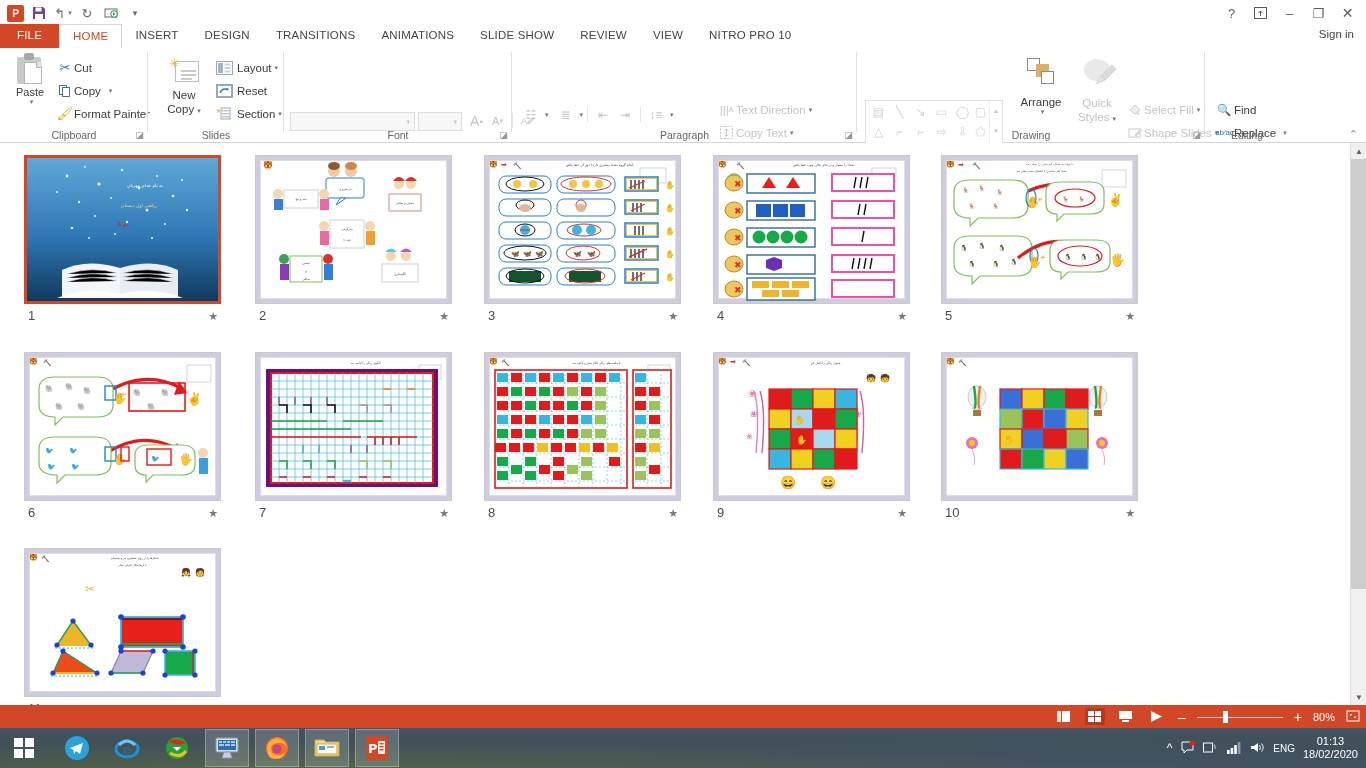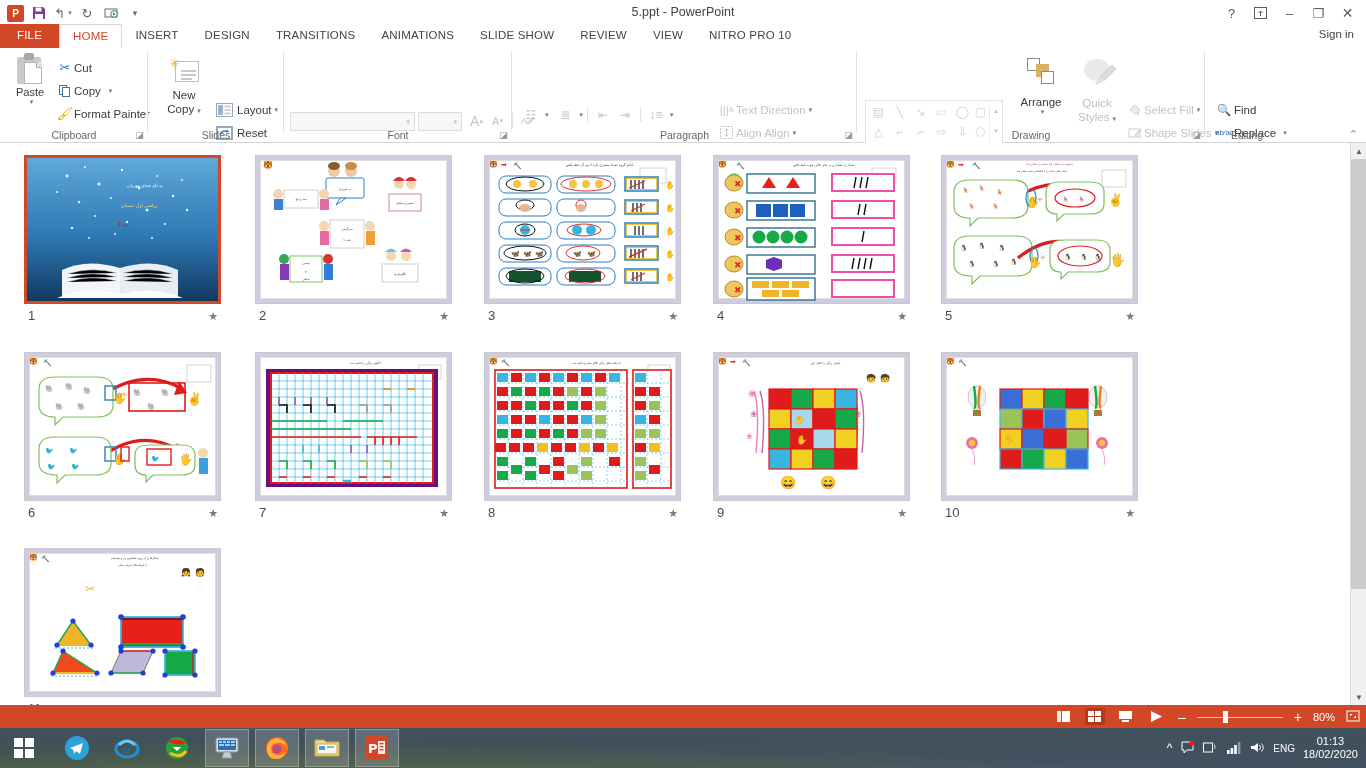--- a/index.html
+++ b/index.html
@@ -104,21 +104,21 @@
     position: absolute; left: 10px; top: 40px; width: 52px; text-align: center;
     font-size: 11.5px; color: #3b3b3b; line-height: 14px;
   }
   .newslide-glyph {
     position: absolute; left: 21px; top: 8px; width: 30px; height: 28px;
   }
   .ns-rect { position: absolute; left: 6px; top: 5px; width: 24px; height: 21px;
     background: #fff; border: 1px solid #bdbdbd; }
   .ns-line { position: absolute; background: #c9c9c9; height: 2px; }
   .ns-star { position: absolute; left: 0; top: 0; color: #e8b34a; font-size: 13px; }
-  .slides-items { position: absolute; left: 68px; top: 8px; margin-top: 42px; }
+  .slides-items { position: absolute; left: 68px; top: 8px; }
   .slides-items .rbtn { height: 23px; }
   .mini-ico { width: 17px; height: 14px; border: 1px solid #9aa7b5; background: #fff;
     display: inline-block; margin-right: 4px; position: relative; }
 
   
   #g-font { left: 284px; width: 228px; }
   .font-combo {
     position: absolute; top: 64px; height: 19px; border: 1px solid #dcdcdc;
     background: #f7f7f7;
   }
@@ -261,21 +261,20 @@
     <div class="qat-btn">↻</div>
     <div class="qat-btn">
       <svg width="15" height="13" viewBox="0 0 15 13">
           <rect x="1" y="2" width="12" height="8" fill="none" stroke="#6a6a6a"></rect>
           <circle cx="10" cy="7" r="3.3" fill="#fff" stroke="#2a8a3e"></circle>
           <path d="M9 5.3l2.4 1.7L9 8.7z" fill="#2a8a3e"></path>
         </svg>
     </div>
     <div class="qat-btn" style="font-size:9px">▾</div>
   </div>
-  <div class="win-title">5.ppt - PowerPoint</div>
   <div class="win-ctl">
     <span>?</span>
     <span>
       <svg width="13" height="12" viewBox="0 0 13 12">
           <rect x="0.5" y="0.5" width="12" height="11" fill="none" stroke="#5a5a5a"></rect>
           <path d="M6.5 9V4M4.5 6l2-2 2 2" stroke="#5a5a5a" fill="none"></path>
         </svg>
     </span>
     <span>–</span>
     <span>❐</span>
@@ -475,21 +474,21 @@
         <span>Text Direction</span>
           <span class="caret">▾</span>
       </div>
       <div class="rbtn">
         <span class="ico" style="width:19px">
           <svg width="13" height="13" viewBox="0 0 13 13">
               <rect x="0.5" y="0.5" width="12" height="12" fill="none" stroke="#c4c4c4" stroke-dasharray="2 1.4"></rect>
               <path d="M6.5 3v7M4.8 4.5l1.7-1.7 1.7 1.7M4.8 8.5l1.7 1.7 1.7-1.7" stroke="#c4c4c4" fill="none"></path>
             </svg>
         </span>
-        <span>Align Align</span>
+        <span>Copy Text</span>
           <span class="caret">▾</span>
       </div>
       <div class="rbtn">
         <span class="ico" style="width:19px">
           <svg width="14" height="13" viewBox="0 0 14 13">
               <rect x="3" y="3" width="10" height="9" fill="#fff" stroke="#c4c4c4"></rect>
               <rect x="4.5" y="5" width="7" height="1.3" fill="#d8d8d8"></rect>
               <rect x="4.5" y="7.6" width="7" height="1.3" fill="#d8d8d8"></rect>
               <path d="M0 3 L4 1 L4 4 z" fill="#cfae6a"></path>
             </svg>

